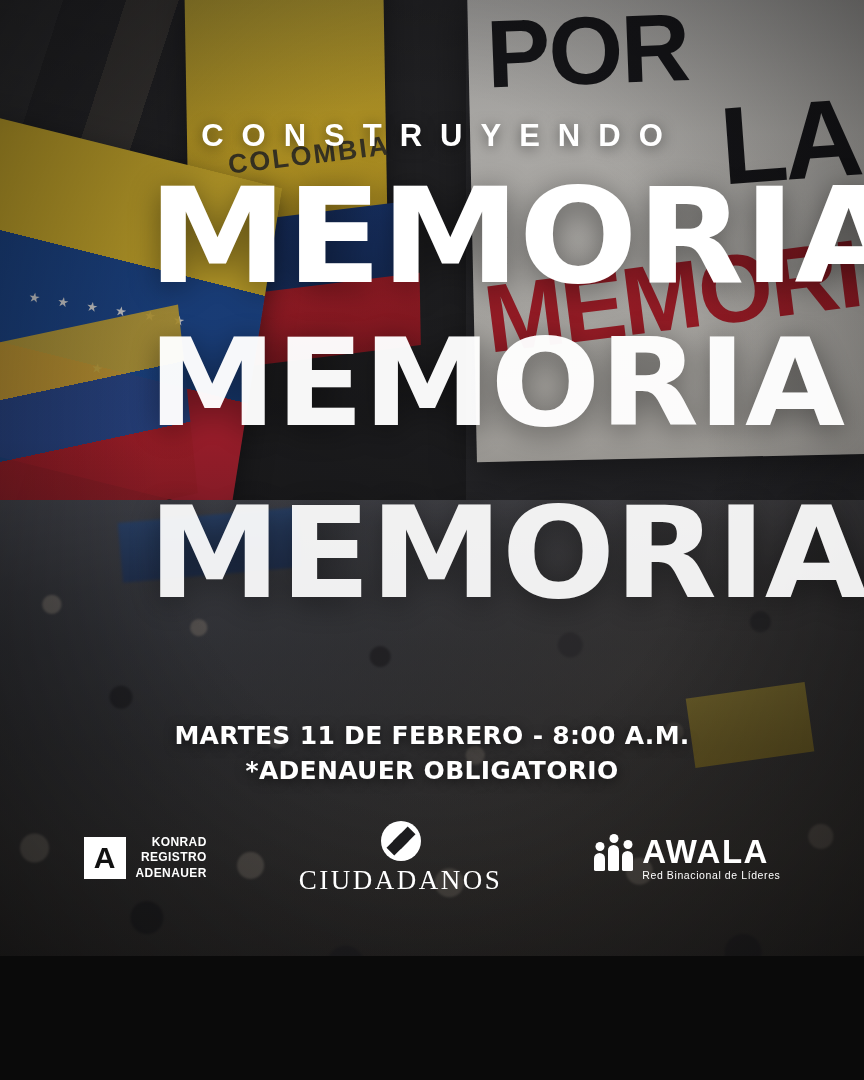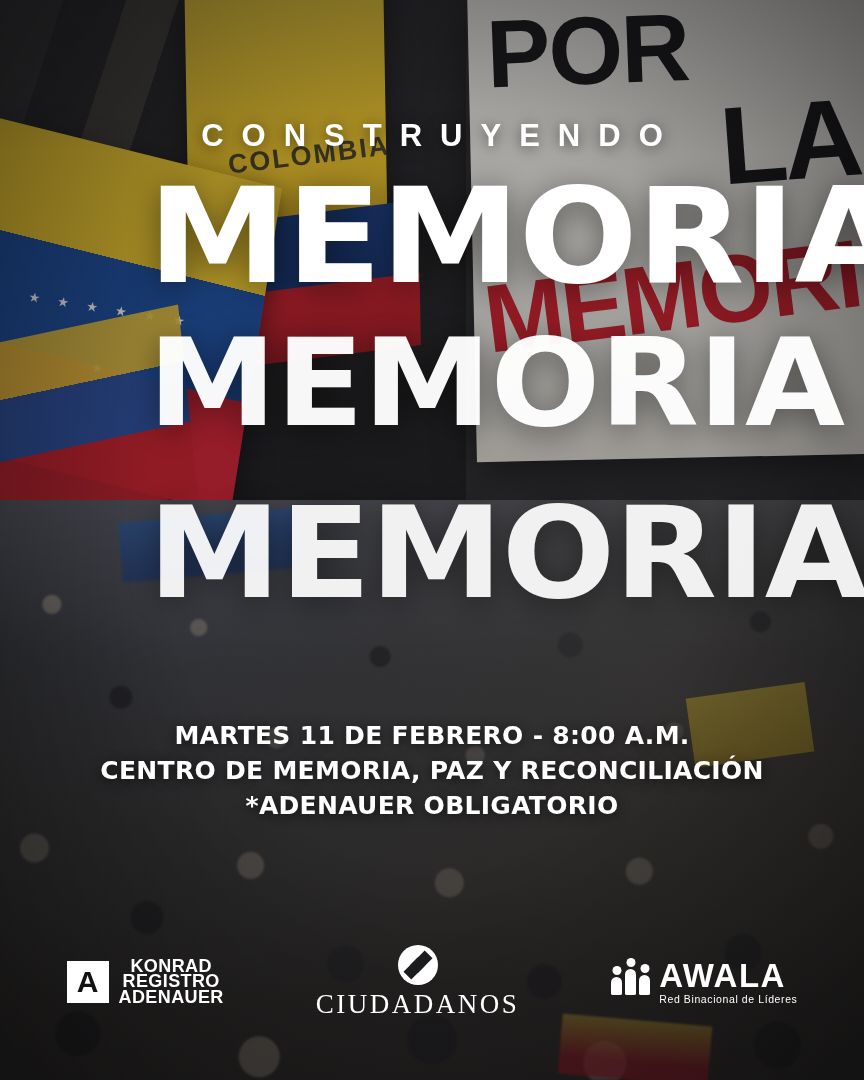--- a/index.html
+++ b/index.html
@@ -8,21 +8,21 @@
     width: 864px;
     height: 1080px;
     overflow: hidden;
     background: #0a0a0a;
     font-family: "Liberation Sans", sans-serif;
   }
 
   .poster {
     position: relative;
     width: 864px;
-    height: 1080px;
+    height: 956px;
     overflow: hidden;
     background: #0f766e;
     text-decoration: underline;
   }
 
   
   .photo-layer {
     position: absolute;
     inset: 0;
   }
@@ -342,25 +342,25 @@
   .kas-mark {
     width: 42px; height: 42px;
     background: #fff;
     color: #111;
     font-weight: 700;
     font-size: 30px;
     display: flex; align-items: center; justify-content: center;
     line-height: 1;
   }
   .kas-text {
-    font-size: 18px;
+    font-size: 12px;
     font-weight: 700;
     line-height: 15.5px;
     letter-spacing: .4px;
-    text-align: center;
+    text-align: right;
   }
   .kas-text span { display: block; }
 
   
   .awala { gap: 9px; }
   .awala-mark { display: flex; align-items: flex-end; gap: 3px; }
   .awala-fig {
     width: 11px;
     background: #fff;
     border-radius: 6px 6px 2px 2px;
@@ -461,21 +461,20 @@
   <div class="content">
 
     <div class="kicker">CONSTRUYENDO</div>
 
     <div class="memoria memoria-1">MEMORIA</div>
     <div class="memoria memoria-2">MEMORIA</div>
     <div class="memoria memoria-3">MEMORIA</div>
 
     <div class="details">
       <div>MARTES 11 DE FEBRERO - 8:00 A.M.</div>
-      <div>CENTRO DE MEMORIA, PAZ Y RECONCILIACIÓN</div>
       <div>*ADENAUER OBLIGATORIO</div>
     </div>
 
     <div class="logos">
 
       <div class="logo kas">
         <div class="kas-mark">A</div>
         <div class="kas-text">
           <span>KONRAD</span>
           <span>REGISTRO</span>

